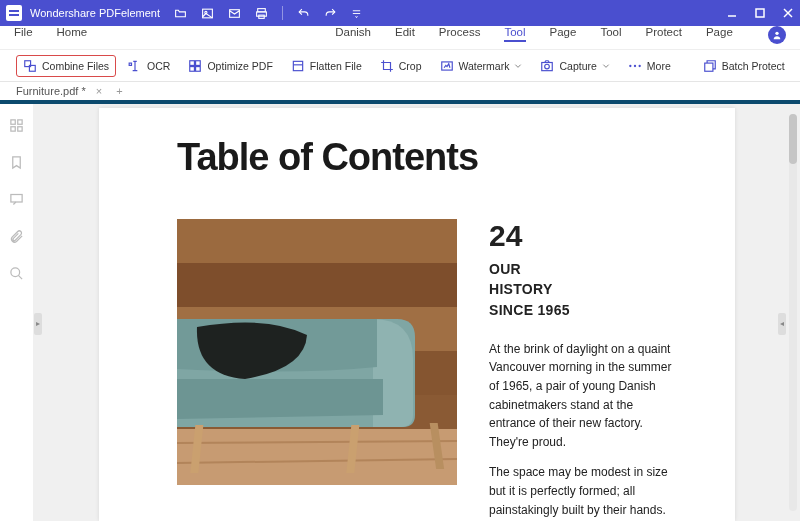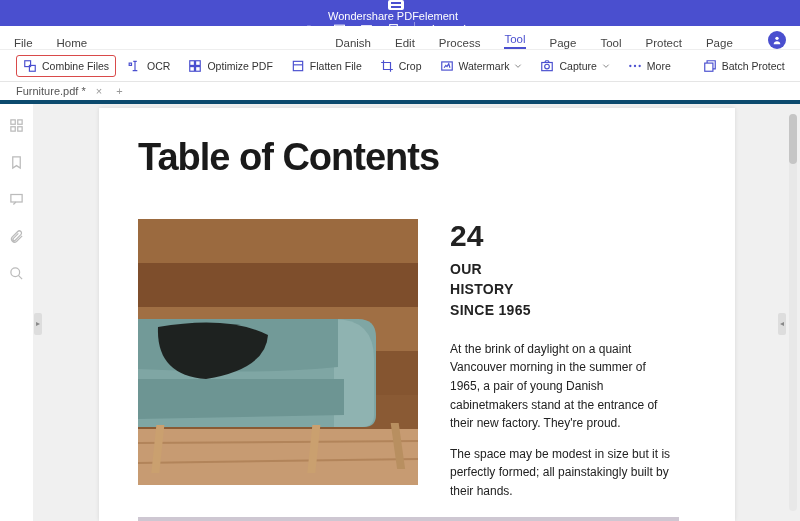--- a/index.html
+++ b/index.html
@@ -1,25 +1,25 @@
 <!DOCTYPE html>
 <html><head>
 <meta charset="utf-8">
 <style>
 * { box-sizing: border-box; margin: 0; padding: 0; font-family: -apple-system, "Segoe UI", Arial, sans-serif; }
 html, body { width: 800px; height: 521px; overflow: hidden; background: #fff; }
 
-.titlebar { background: #4a4fcf; height: 26px; display: flex; align-items: center; padding: 0 6px; color: #fff; font-size: 11px; flex-direction: column; }
+.titlebar { background: #4a4fcf; height: 26px; display: flex; align-items: center; padding: 0 6px; color: #fff; font-size: 11px; }
 .titlebar .logo { width: 16px; height: 16px; background: #fff; border-radius: 2px; margin-right: 8px; display: flex; align-items: center; justify-content: center; color: #4a4fcf; font-weight: bold; font-size: 9px; }
 .titlebar .title { margin-right: 14px; }
 .tb-icons { display: flex; gap: 14px; align-items: center; }
 .tb-icons svg, .win-controls svg { display: block; }
 .win-controls { margin-left: auto; display: flex; gap: 16px; align-items: center; }
 
-.menubar { height: 24px; display: flex; align-items: flex-end; padding: 0 14px; gap: 24px; font-size: 11.5px; color: #444; border-bottom: 1px solid #eee; }
+.menubar { height: 24px; display: flex; align-items: flex-start; padding: 0 14px; gap: 24px; font-size: 11.5px; color: #444; border-bottom: 1px solid #eee; }
 .menubar .spacer { flex: 0 0 200px; }
 .menubar .menu-item { cursor: pointer; }
 .menubar .menu-item.active { color: #4a4fcf; border-bottom: 2px solid #4a4fcf; padding-bottom: 2px; }
 .menubar .avatar { margin-left: auto; width: 18px; height: 18px; background: #4a4fcf; border-radius: 50%; display: flex; align-items: center; justify-content: center; }
 
 .toolbar { height: 32px; display: flex; align-items: center; padding: 0 10px; gap: 6px; font-size: 10.5px; color: #333; border-bottom: 1px solid #e5e5e5; }
 .tool-btn { display: flex; align-items: center; gap: 5px; padding: 3px 6px; border-radius: 3px; cursor: pointer; white-space: nowrap; }
 .tool-btn svg { flex-shrink: 0; }
 .tool-btn.highlight { border: 1.5px solid #d94a4a; border-radius: 3px; }
 .tool-sep { width: 1px; height: 18px; background: #ddd; margin: 0 4px; }
@@ -31,21 +31,21 @@
 
 .workarea { display: flex; height: calc(521px - 26px - 24px - 32px - 22px); }
 .left-rail { width: 34px; background: #fff; border-right: 1px solid #f0f0f0; display: flex; flex-direction: column; align-items: center; padding-top: 14px; gap: 18px; color: #bbb; }
 .canvas-wrap { flex: 1; background: #f0f0f0; display: flex; justify-content: center; padding: 4px 18px 0 18px; position: relative; overflow: hidden; }
 .scrollbar { position: absolute; right: 3px; top: 10px; bottom: 10px; width: 8px; background: #e8e8e8; border-radius: 4px; }
 .scrollbar-thumb { position: absolute; top: 0; left: 0; right: 0; height: 50px; background: #c5c5c5; border-radius: 4px; }
 .collapse-l, .collapse-r { position: absolute; top: 50%; width: 8px; height: 22px; background: #ddd; border-radius: 2px; display: flex; align-items: center; justify-content: center; color: #888; font-size: 8px; }
 .collapse-l { left: 0; }
 .collapse-r { right: 14px; }
 
-.page { width: 636px; background: #fff; box-shadow: 0 0 4px rgba(0,0,0,.1); padding: 28px 56px 16px 39px; }
+.page { width: 636px; background: #fff; box-shadow: 0 0 4px rgba(0,0,0,.1); padding: 28px 56px 16px 78px; }
 .page h1 { font-size: 38px; font-weight: 800; letter-spacing: -1px; color: #1a1a1a; margin-bottom: 40px; }
 .content-row { display: flex; gap: 32px; }
 .photo { width: 280px; height: 266px; position: relative; overflow: hidden; }
 .text-col { flex: 1; font-family: Georgia, "Times New Roman", serif; color: #222; }
 .text-col .num { font-size: 30px; font-weight: 800; font-family: Arial, sans-serif; margin-bottom: 6px; }
 .text-col .sub { font-size: 14px; font-weight: 800; font-family: Arial, sans-serif; line-height: 1.45; margin-bottom: 20px; letter-spacing: .3px; }
 .text-col p { font-size: 12px; line-height: 1.55; margin-bottom: 12px; }
 .bottom-strip { height: 10px; background: #cec7d2; margin-top: 4px; }
 </style>
 </head>

